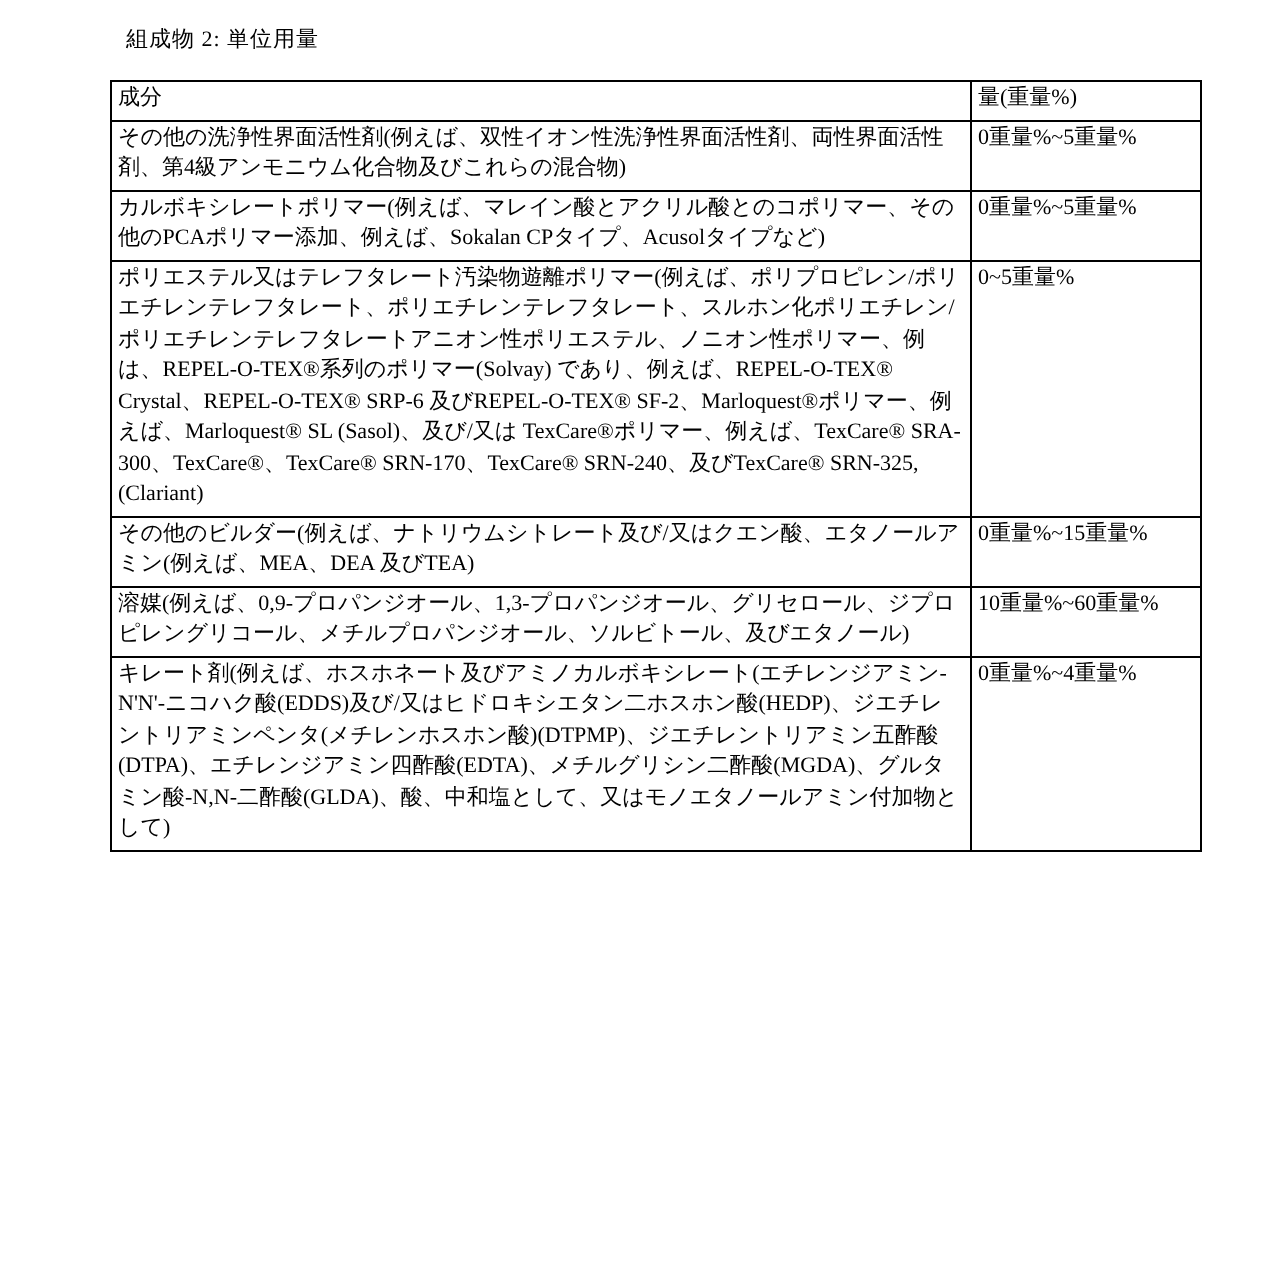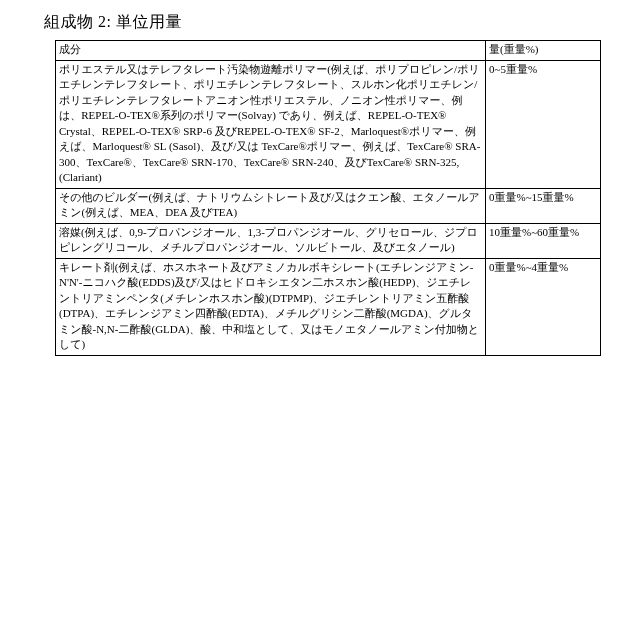--- a/index.html
+++ b/index.html
@@ -11,23 +11,23 @@
   }
   .page {
     position: relative;
     width: 640px;
     height: 640px;
     background: #ffffff;
     overflow: hidden;
   }
   .doc-title {
     position: absolute;
-    left: 44px;
+    left: 63px;
     top: 12px;
-    font-size: 16px;
+    font-size: 11px;
     letter-spacing: 0.5px;
     white-space: nowrap;
   }
   table.comp-table {
     position: absolute;
     left: 55px;
     top: 40px;
     width: 545px;
     border-collapse: collapse;
     table-layout: fixed;
@@ -60,20 +60,28 @@
       <col class="col-amt">
     </colgroup>
     <thead>
       <tr>
         <th class="ing">成分</th>
         <th class="amt">量(重量%)</th>
       </tr>
     </thead>
     <tbody>
       <tr>
+        <td class="ing">その他の洗浄性界面活性剤(例えば、双性イオン性洗浄性界面活性剤、両性界面活性剤、第4級アンモニウム化合物及びこれらの混合物)</td>
+        <td class="amt">0重量%~5重量%</td>
+      </tr>
+      <tr>
+        <td class="ing">カルボキシレートポリマー(例えば、マレイン酸とアクリル酸とのコポリマー、その他のPCAポリマー添加、例えば、Sokalan CPタイプ、Acusolタイプなど)</td>
+        <td class="amt">0重量%~5重量%</td>
+      </tr>
+      <tr>
         <td class="ing">ポリエステル又はテレフタレート汚染物遊離ポリマー(例えば、ポリプロピレン/ポリエチレンテレフタレート、ポリエチレンテレフタレート、スルホン化ポリエチレン/ポリエチレンテレフタレートアニオン性ポリエステル、ノニオン性ポリマー、例は、REPEL-O-TEX®系列のポリマー(Solvay) であり、例えば、REPEL-O-TEX® Crystal、REPEL-O-TEX® SRP-6 及びREPEL-O-TEX® SF-2、Marloquest®ポリマー、例えば、Marloquest® SL (Sasol)、及び/又は TexCare®ポリマー、例えば、TexCare® SRA-300、TexCare®、TexCare® SRN-170、TexCare® SRN-240、及びTexCare® SRN-325,(Clariant)</td>
         <td class="amt">0~5重量%</td>
       </tr>
       <tr>
         <td class="ing">その他のビルダー(例えば、ナトリウムシトレート及び/又はクエン酸、エタノールアミン(例えば、MEA、DEA 及びTEA)</td>
         <td class="amt">0重量%~15重量%</td>
       </tr>
       <tr>
         <td class="ing">溶媒(例えば、0,9-プロパンジオール、1,3-プロパンジオール、グリセロール、ジプロピレングリコール、メチルプロパンジオール、ソルビトール、及びエタノール)</td>
         <td class="amt">10重量%~60重量%</td>

